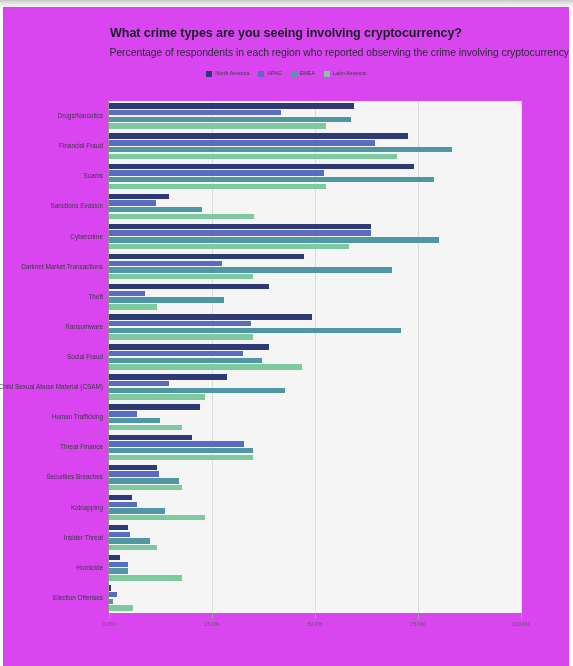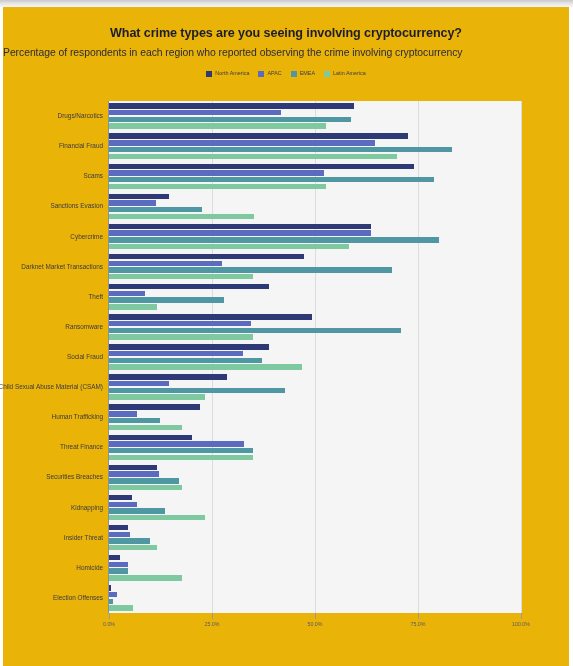--- a/index.html
+++ b/index.html
@@ -40,35 +40,35 @@
     width: 4px;
     height: 659px;
     background: #ffffff;
   }
   .chart-card {
     position: absolute;
     top: 7px;
     left: 3px;
     width: 566px;
     height: 659px;
-    background: #eab308;
+    background: #d946ef;
   }
   .chart-title {
     margin: 0;
     padding-top: 19px;
     text-align: center;
     font-size: 12.6px;
     font-weight: bold;
     color: #1d1d2c;
     letter-spacing: -0.1px;
   }
   .chart-subtitle {
     margin: 0;
     padding-top: 7px;
-    text-align: left;
+    text-align: right;
     font-size: 10.4px;
     font-weight: normal;
     color: #2b2b35;
     letter-spacing: -0.05px;
   }
   .legend {
     margin: 0;
     padding-top: 13px;
     display: flex;
     justify-content: center;

